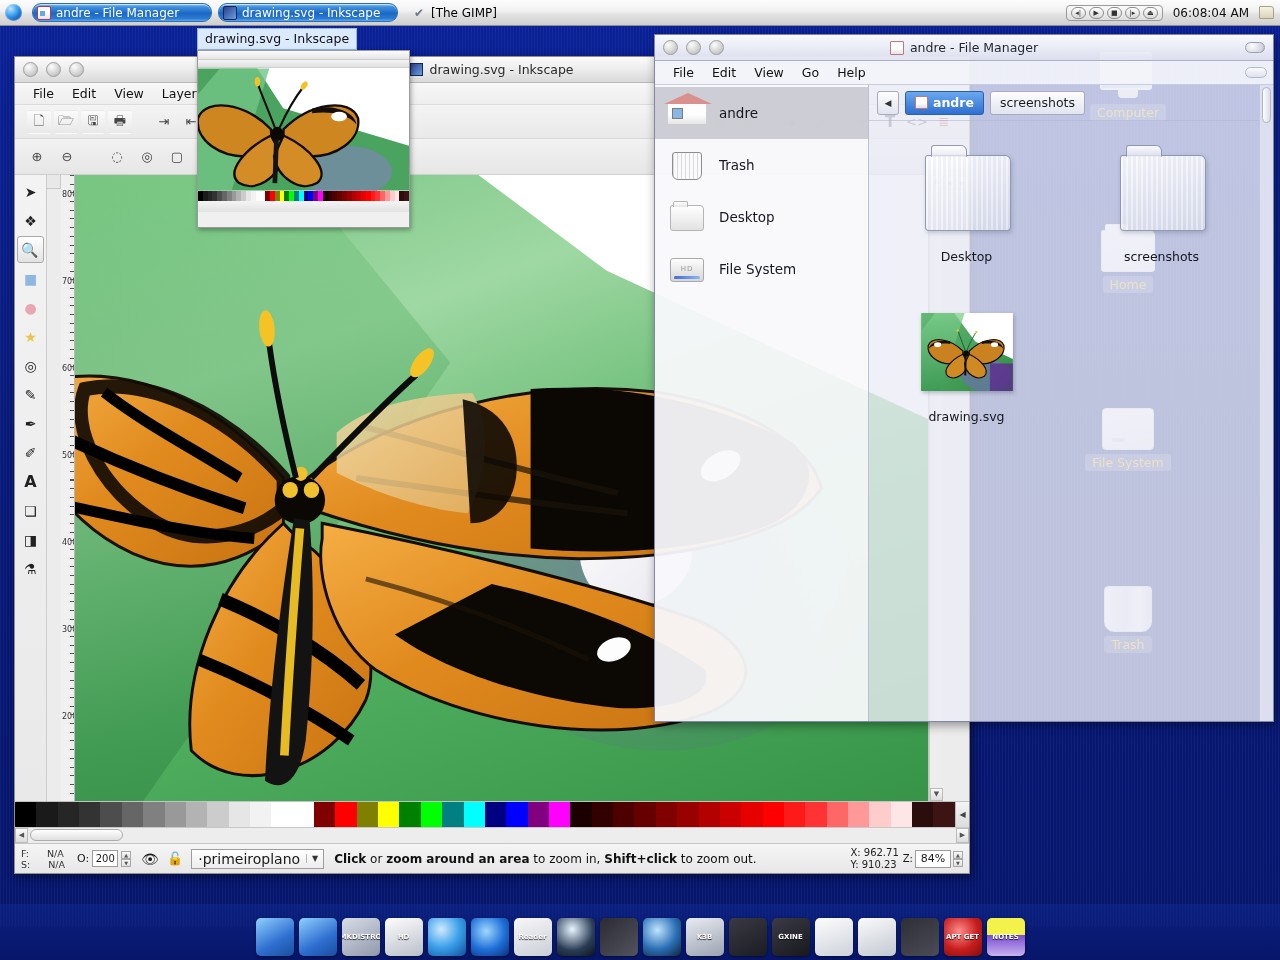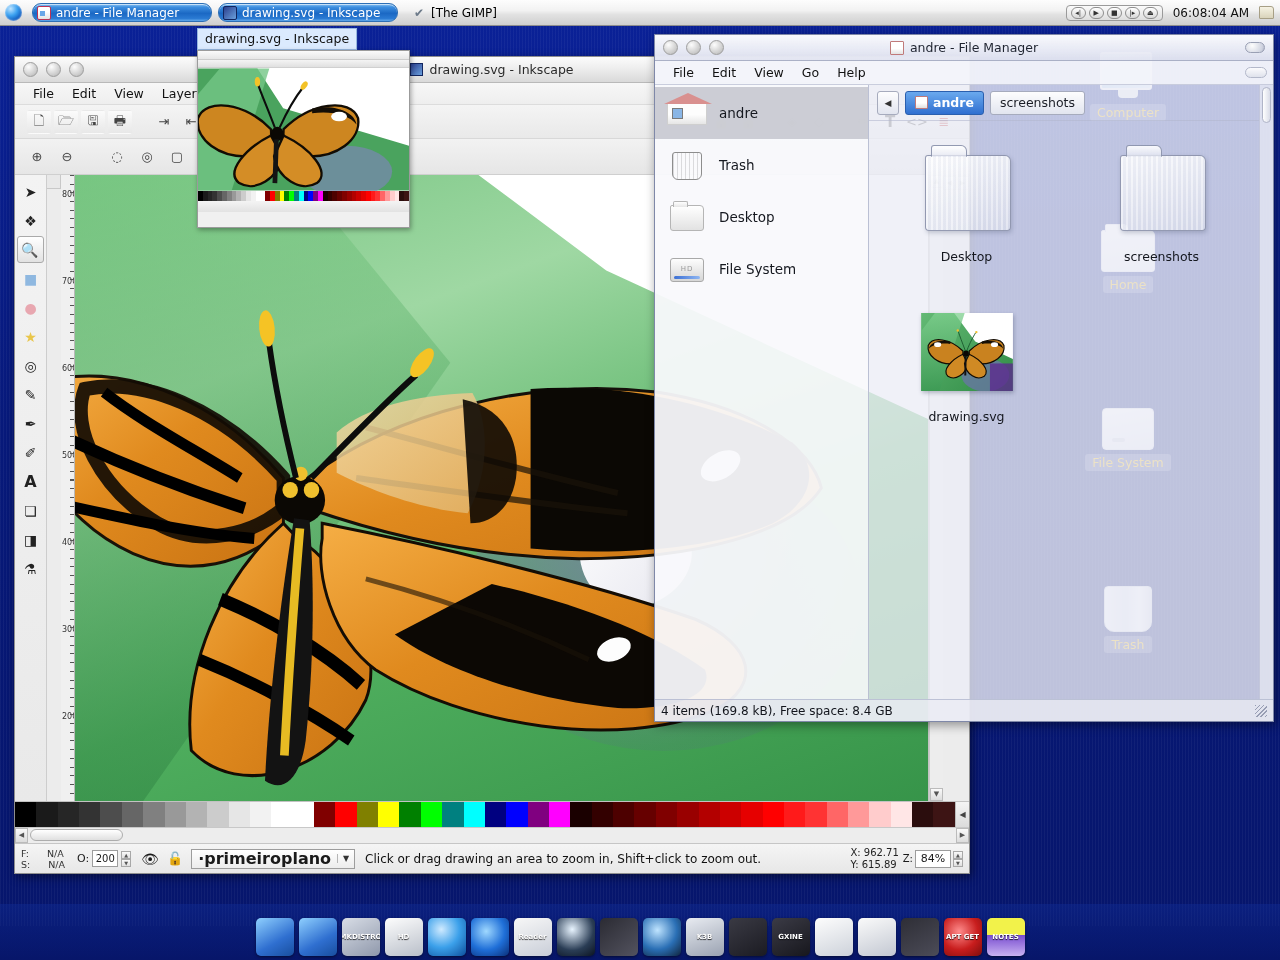--- a/index.html
+++ b/index.html
@@ -186,24 +186,24 @@
   .op-block{ display:flex;align-items:center;gap:3px;padding:0 6px;}
   .op-input{width:26px;height:17px;border:1px solid #9d9d9d;background:#fff;font-size:10px;
     text-align:center;line-height:15px;overflow:hidden;}
   .spin{display:flex;flex-direction:column;}
   .spin div{width:10px;height:8px;border:1px solid #a8a8a8;background:linear-gradient(180deg,#fafafa,#dfdfdf);
     font-size:5px;line-height:6px;text-align:center;color:#555;}
   .layer-sel{
     display:flex;align-items:center;height:20px;border:1px solid #9d9d9d;background:linear-gradient(180deg,#fff,#ececec);
     margin-left:4px;
   }
-  .layer-name{padding:0 6px;font-size:16px;font-weight:bold;}
+  .layer-name{padding:0 6px;font-size:14px;font-weight:normal;}
   .layer-arrow{width:17px;text-align:center;border-left:1px solid #b5b5b5;font-size:8px;color:#333;}
   .hint{ flex:1; padding-left:10px; font-size:12px; color:#111;}
-  .hint b{font-weight:normal;}
+  .hint b{font-weight:bold;}
   .coords{ display:flex;flex-direction:column;font-size:10px;line-height:12px;color:#222;padding-right:4px;}
   .zoom-box{display:flex;align-items:center;gap:2px;}
   .zoom-val{width:36px;height:18px;border:1px solid #9d9d9d;background:#fff;text-align:center;
     font-size:11px;line-height:16px;}
 
   
   .art{position:absolute;inset:0;}
   .art .sky{position:absolute;inset:0;background:#ffffff;}
   .art .greenband{
     position:absolute;left:-5%;top:-6%;width:116%;height:118%;
@@ -681,25 +681,25 @@
           <div>▼</div>
         </div>
     </div>
     <div style="padding:0 4px;font-size:14px;">👁</div>
     <div style="padding:0 4px;font-size:13px;color:#c8a021;">🔓</div>
     <div class="layer-sel">
       <span class="layer-name">·primeiroplano</span>
       <span class="layer-arrow">▼</span>
     </div>
     <div class="hint">
-      <b>Click</b><span> or </span><b>drag drawing an area</b><span> to zoom in, </span><b>Shift+click</b><span> to zoom out.</span>
+      <b>Click</b><span> or </span><b>zoom around an area</b><span> to zoom in, </span><b>Shift+click</b><span> to zoom out.</span>
     </div>
     <div class="coords">
       <span>X: 962.71</span>
-      <span>Y: 615.89</span>
+      <span>Y: 910.23</span>
     </div>
     <div class="zoom-box">
       <span style="font-size:10px;">Z:</span>
       <div class="zoom-val">84%</div>
       <div class="spin">
           <div>▲</div>
           <div>▼</div>
         </div>
     </div>
   </div>
@@ -821,24 +821,20 @@
           </div>
           <span class="flabel">drawing.svg</span>
         </div>
       </div>
     </div>
     <div class="fm-vscroll">
       <div class="fm-vthumb"></div>
     </div>
   </div>
 
-  <div class="fm-status">
-    <span>4 items (169.8 kB), Free space: 8.4 GB</span>
-    <span class="grip"></span>
-  </div>
 </div>
 
 <div id="tooltip-preview">
   <div class="tt-label">drawing.svg - Inkscape</div>
   <div class="tt-thumb">
     <div class="tt-bar"></div>
       <div class="tt-bar2"></div>
     <div class="tt-canvas">
       <svg viewBox="0 0 213 123" style="width:100%;height:100%;display:block;">
         <rect width="213" height="123" fill="#ffffff"></rect>

